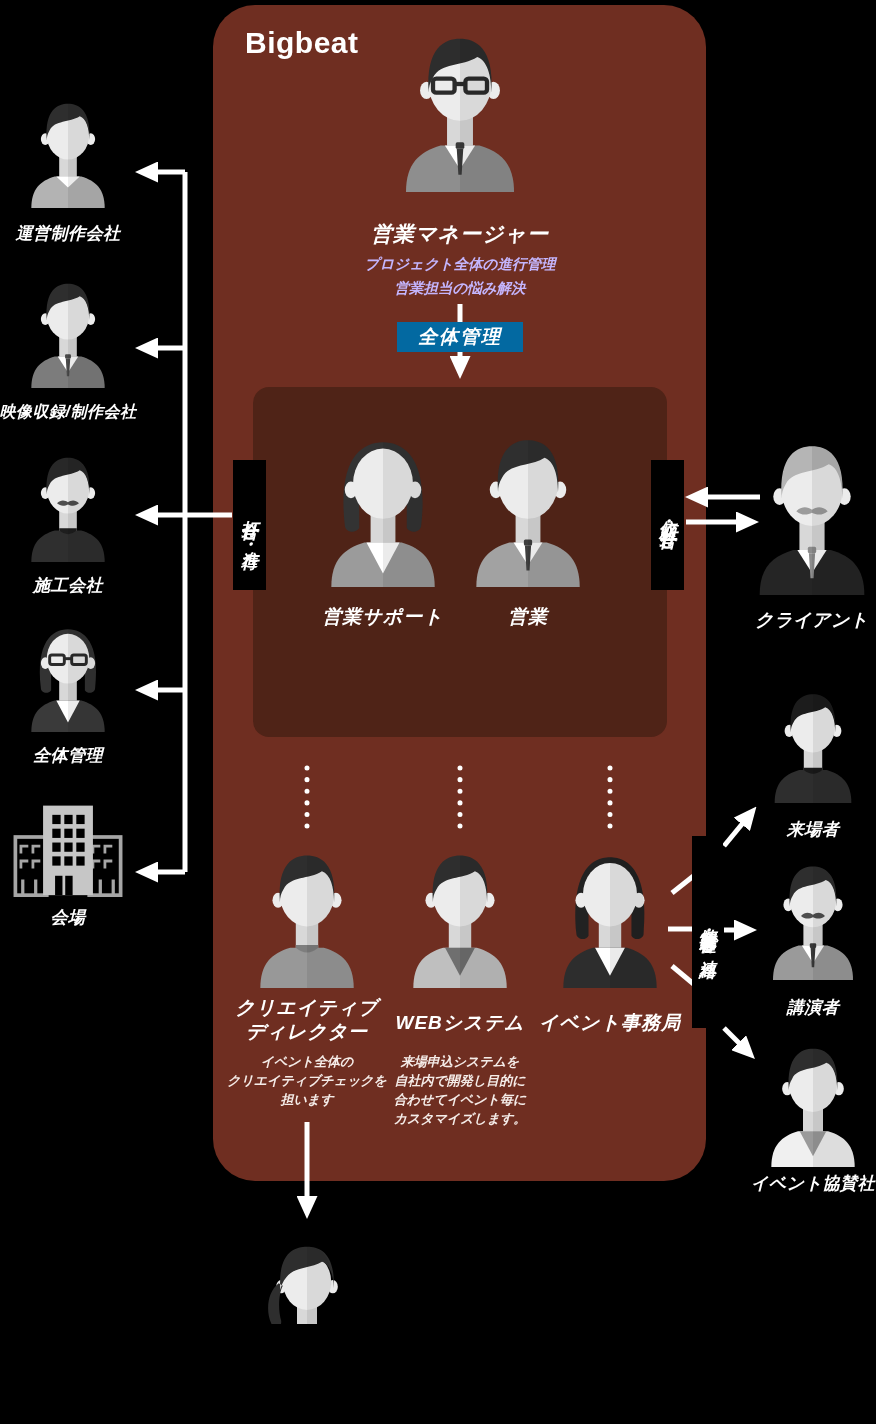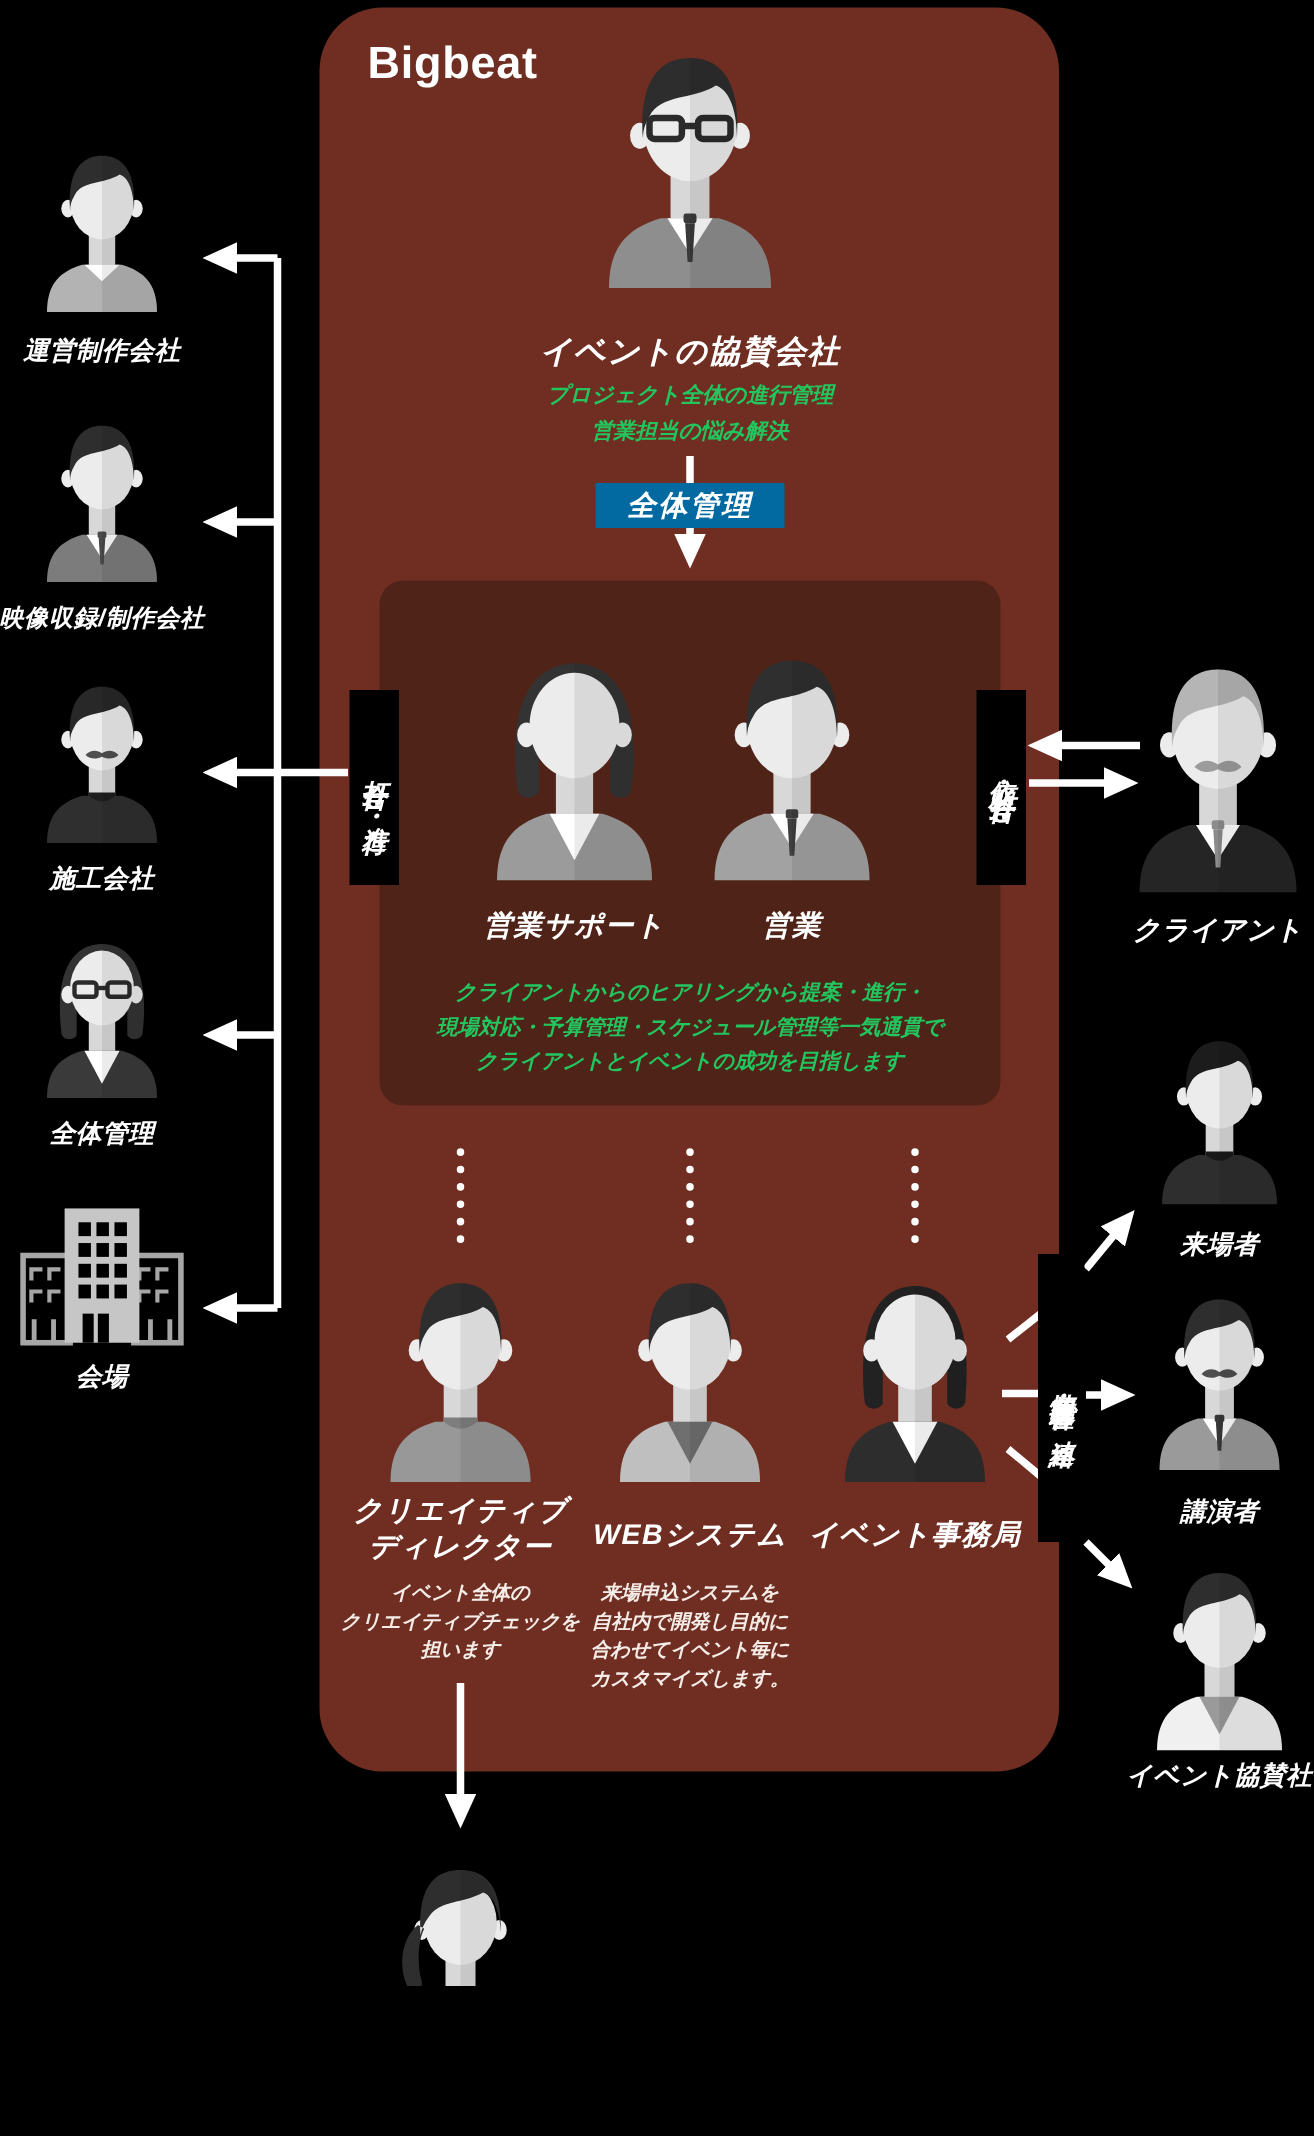--- a/index.html
+++ b/index.html
@@ -14,21 +14,21 @@
   }
   .inner-panel{
     position:absolute;left:253px;top:387px;width:414px;height:350px;
     background:#4F2317;border-radius:16px;
   }
   .brand{position:absolute;left:245px;top:26px;font-size:30px;font-weight:800;letter-spacing:.5px;}
   .cx{transform:translateX(-50%);text-align:center;white-space:nowrap;}
   .name-lg{font-size:21px;font-weight:bold;letter-spacing:1px;}
   .name-md{font-size:19px;font-weight:bold;letter-spacing:1px;}
   .name-sm{font-size:17px;font-weight:bold;letter-spacing:.5px;}
-  .desc{font-size:14.5px;line-height:24px;color:#22c55e;font-weight:bold;}
+  .desc{font-size:14.5px;line-height:24px;color:#c4b5fd;font-weight:bold;}
   .desc-sm{font-size:13px;line-height:19px;color:#F5ECE8;font-weight:bold;}
   .tag{
     background:#0369a1;color:#fff;display:flex;align-items:center;justify-content:center;
     font-weight:bold;
   }
   .tag-h{width:126px;height:30px;font-size:19px;letter-spacing:2px;}
   .vtag{
     background:#000;color:#fff;display:flex;align-items:center;justify-content:center;
     writing-mode:vertical-rl;font-weight:bold;font-size:17px;letter-spacing:3px;
   }
@@ -105,21 +105,21 @@
     <ellipse cx="60" cy="50" rx="29" ry="34" fill="#ECECEC"></ellipse>
     <path d="M31,58 C28,16 46,8 60,8 C74,8 92,16 89,58 C89,42 85,28 76,25 C62,34 42,30 35,44 C32,49 31,53 31,58 Z" fill="#2D2D2D"></path>
         <g stroke="#2B2B2B" stroke-width="4" fill="none">
       <rect x="35" y="45" width="20" height="13" rx="3"></rect>
           <rect x="65" y="45" width="20" height="13" rx="3"></rect>
       <path d="M55,50 L65,50"></path>
         </g>
     <rect x="60" y="0" width="60" height="150" fill="#000" opacity="0.08" clip-path="url(#sil0)"></rect>
   </svg>
     </div>
-  <div class="abs cx name-lg" style="left:460px;top:220px;">イベントの協賛会社</div>
+  <div class="abs cx name-lg" style="left:460px;top:220px;">営業マネージャー</div>
   <div class="abs cx desc" style="left:460px;top:252px;">
     <div>プロジェクト全体の進行管理</div>
     <div>営業担当の悩み解決</div>
   </div>
 
   <div class="tag tag-h abs" style="left:397px;top:322px;">全体管理</div>
 
   <div class="avatar abs" style="left:321px;top:432px;width:124px;height:155px;">
       <svg viewBox="0 0 120 150" xmlns="http://www.w3.org/2000/svg">
     <defs>
@@ -159,25 +159,20 @@
         <path d="M57,110 L63,110 L61.5,134 L58.5,134 Z" fill="#3F3F3F"></path>
     <ellipse cx="29" cy="56" rx="6" ry="8" fill="#ECECEC"></ellipse>
     <ellipse cx="91" cy="56" rx="6" ry="8" fill="#ECECEC"></ellipse>
     <ellipse cx="60" cy="50" rx="29" ry="34" fill="#ECECEC"></ellipse>
     <path d="M31,58 C28,16 46,8 60,8 C74,8 92,16 89,58 C89,42 85,28 76,25 C62,34 42,30 35,44 C32,49 31,53 31,58 Z" fill="#2F2F2F"></path>
     <rect x="60" y="0" width="60" height="150" fill="#000" opacity="0.08" clip-path="url(#sil2)"></rect>
   </svg>
     </div>
   <div class="abs cx name-md" style="left:383px;top:604px;">営業サポート</div>
   <div class="abs cx name-md" style="left:528px;top:604px;text-align:center;">営業</div>
-  <div class="abs cx desc" style="left:460px;top:650px;font-size:14px;line-height:23px;">
-    <div>クライアントからのヒアリングから提案・進行・</div>
-    <div>現場対応・予算管理・スケジュール管理等一気通貫で</div>
-    <div>クライアントとイベントの成功を目指します</div>
-  </div>
 
   <div class="vtag abs" style="left:233px;top:460px;width:33px;height:130px;">打合せ・進行</div>
   <div class="vtag abs" style="left:651px;top:460px;width:33px;height:130px;">依頼・打合せ</div>
   <div class="vtag abs" style="left:692px;top:836px;width:31px;height:192px;letter-spacing:1.5px;">情報収集・各種ご連絡</div>
 
   <div class="avatar abs" style="left:749px;top:438px;width:126px;height:157px;">
       <svg viewBox="0 0 120 150" xmlns="http://www.w3.org/2000/svg">
     <defs>
           <clipPath id="sil3">
             <path d="M10,150 C10,124 22,113 42,107 L78,107 C98,113 110,124 110,150 Z"></path>

